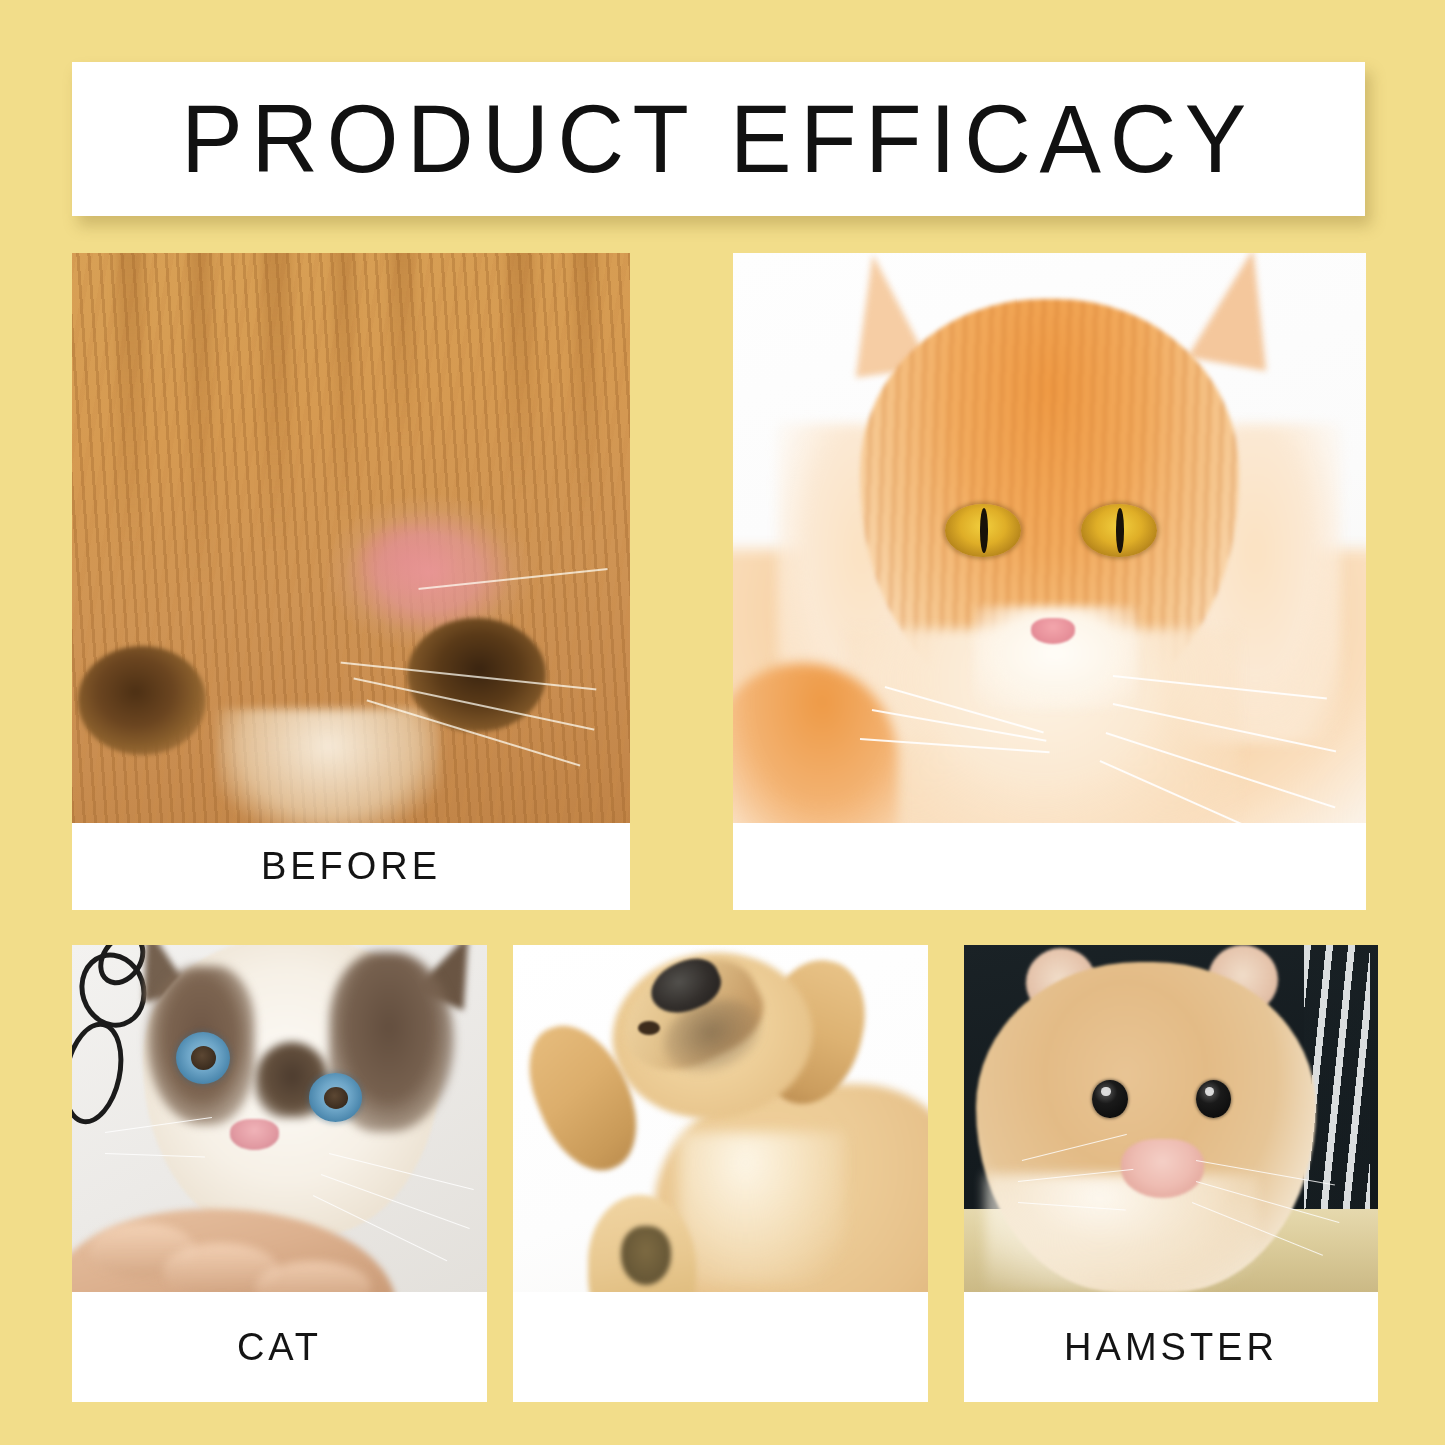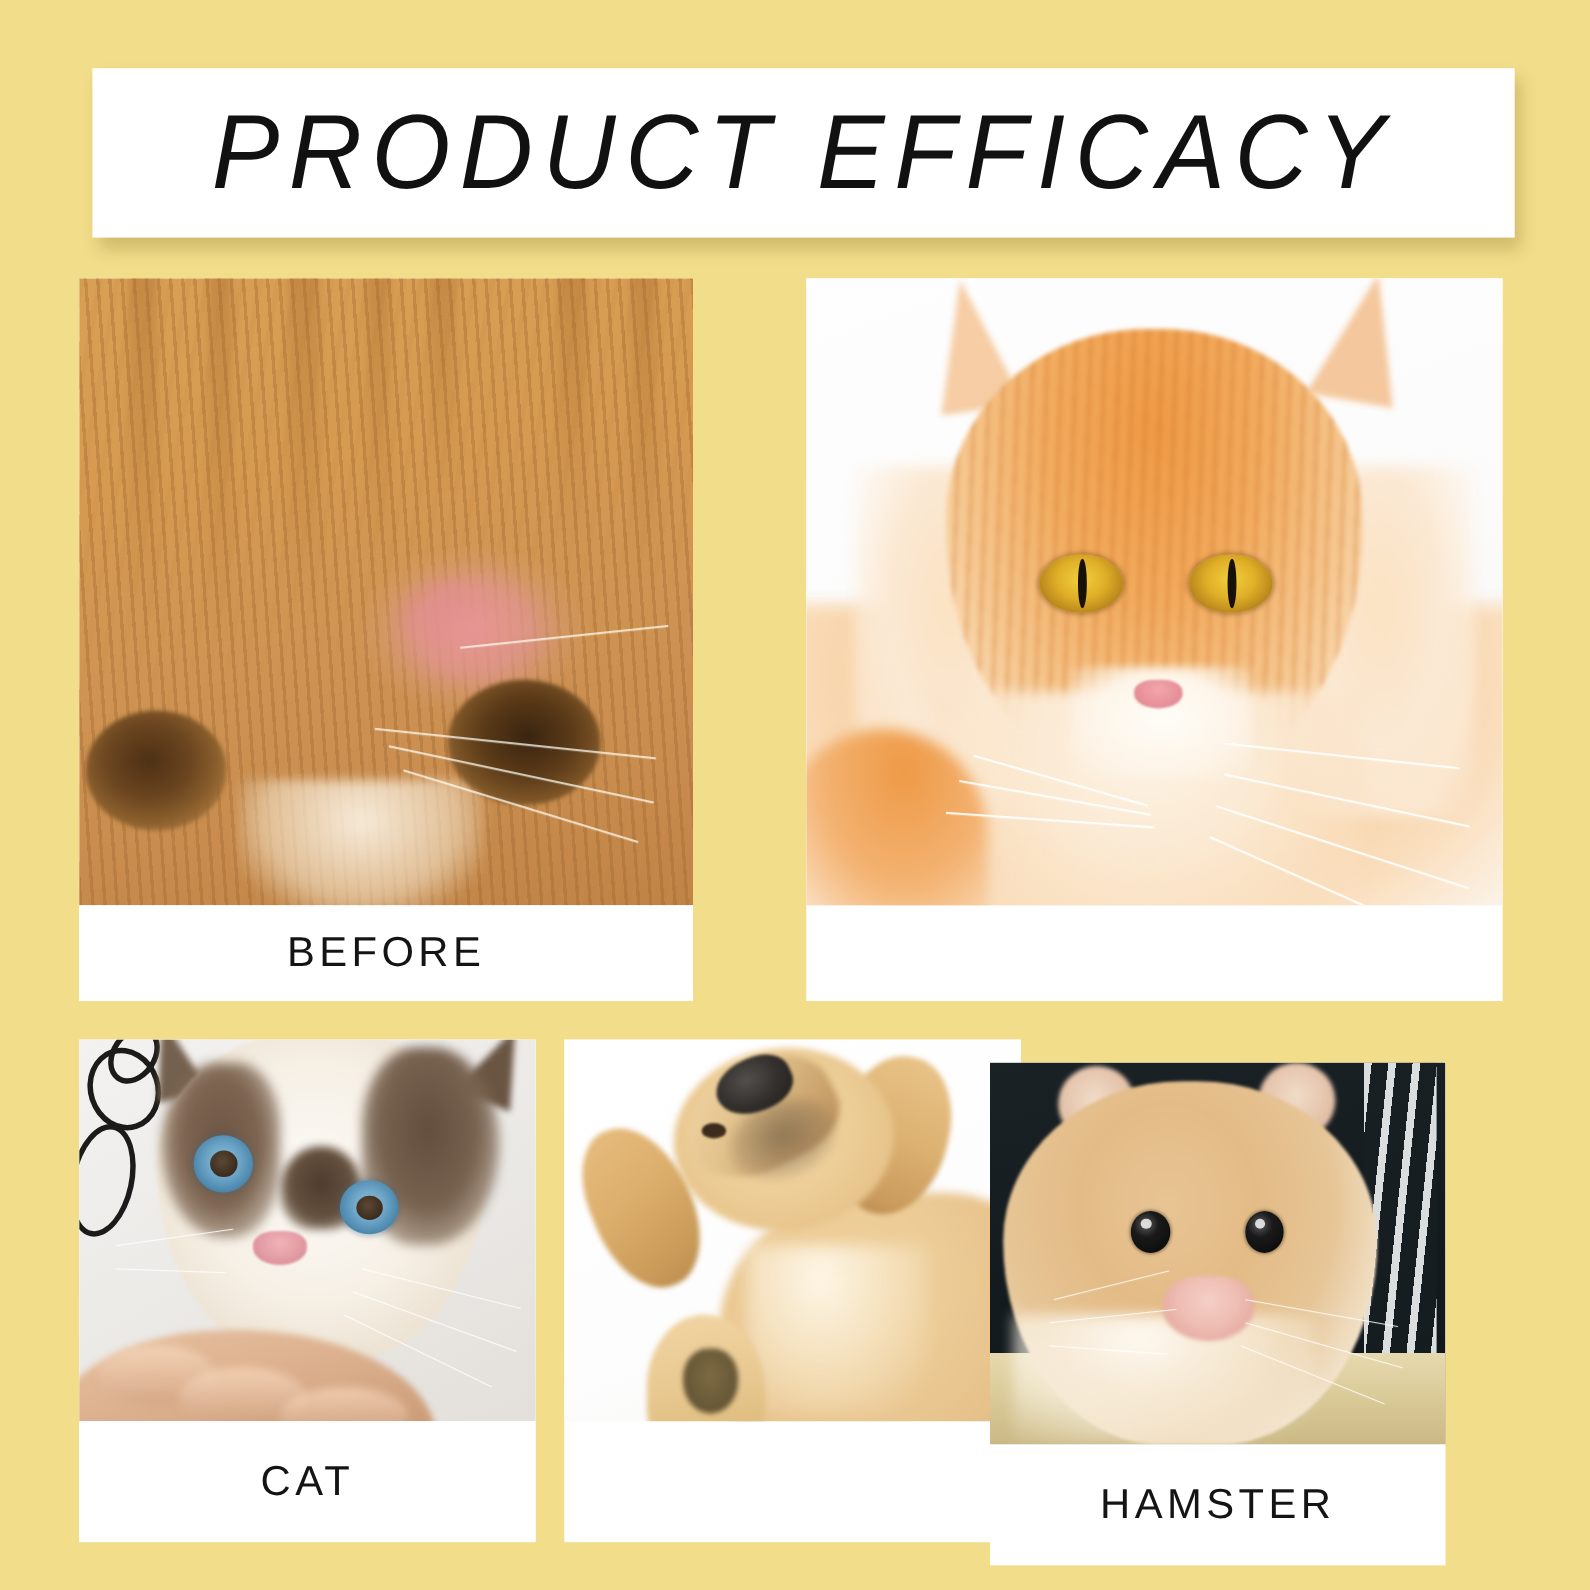--- a/index.html
+++ b/index.html
@@ -12,30 +12,29 @@
 
   body {
     background: #f2dd8a;
     font-family: "Liberation Sans", sans-serif;
     position: relative;
   }
 
   
   .title-banner {
     position: absolute;
-    left: 84px;
+    left: 72px;
     top: 62px;
     width: 1293px;
     height: 154px;
     background: #ffffff;
     box-shadow: 6px 10px 14px rgba(120, 95, 30, 0.28);
     display: flex;
     align-items: center;
     justify-content: center;
-    font-style: italic;
   }
   .title-text {
     font-family: "Liberation Sans Narrow", "Liberation Sans", sans-serif;
     font-size: 96px;
     font-weight: 400;
     letter-spacing: 9px;
     color: #111111;
     line-height: 1;
     transform: scaleX(0.96);
     white-space: nowrap;
@@ -72,21 +71,21 @@
 
   
   #card-before { left: 72px;  top: 253px; width: 558px; height: 657px; text-decoration: underline; }
   #card-after  { left: 733px; top: 253px; width: 633px; height: 657px; }
   .top-photo  { width: 100%; height: 570px; }
   .top-label  { top: 570px; height: 87px; }
 
   
   #card-cat     { left: 72px;  top: 945px; width: 415px; height: 457px; }
   #card-dog     { left: 513px; top: 945px; width: 415px; height: 457px; }
-  #card-hamster { left: 900px; top: 945px; width: 414px; height: 457px; margin-top: 21px; }
+  #card-hamster { left: 964px; top: 945px; width: 414px; height: 457px; }
   .bot-photo { width: 100%; height: 347px; }
   .bot-label { top: 347px; height: 110px; }
 
   
   .ph-before {
     background:
       radial-gradient(ellipse 120px 90px at 64% 56%, rgba(233,150,150,0.95) 0%, rgba(226,150,148,0.75) 42%, rgba(215,160,130,0.25) 70%, rgba(0,0,0,0) 88%),
       radial-gradient(ellipse 60px 46px at 60% 54%, rgba(219,110,112,0.85) 0%, rgba(219,120,115,0.35) 60%, rgba(0,0,0,0) 85%),
       repeating-linear-gradient(86deg,
         rgba(150,94,38,0.30) 0px, rgba(150,94,38,0.30) 3px,

